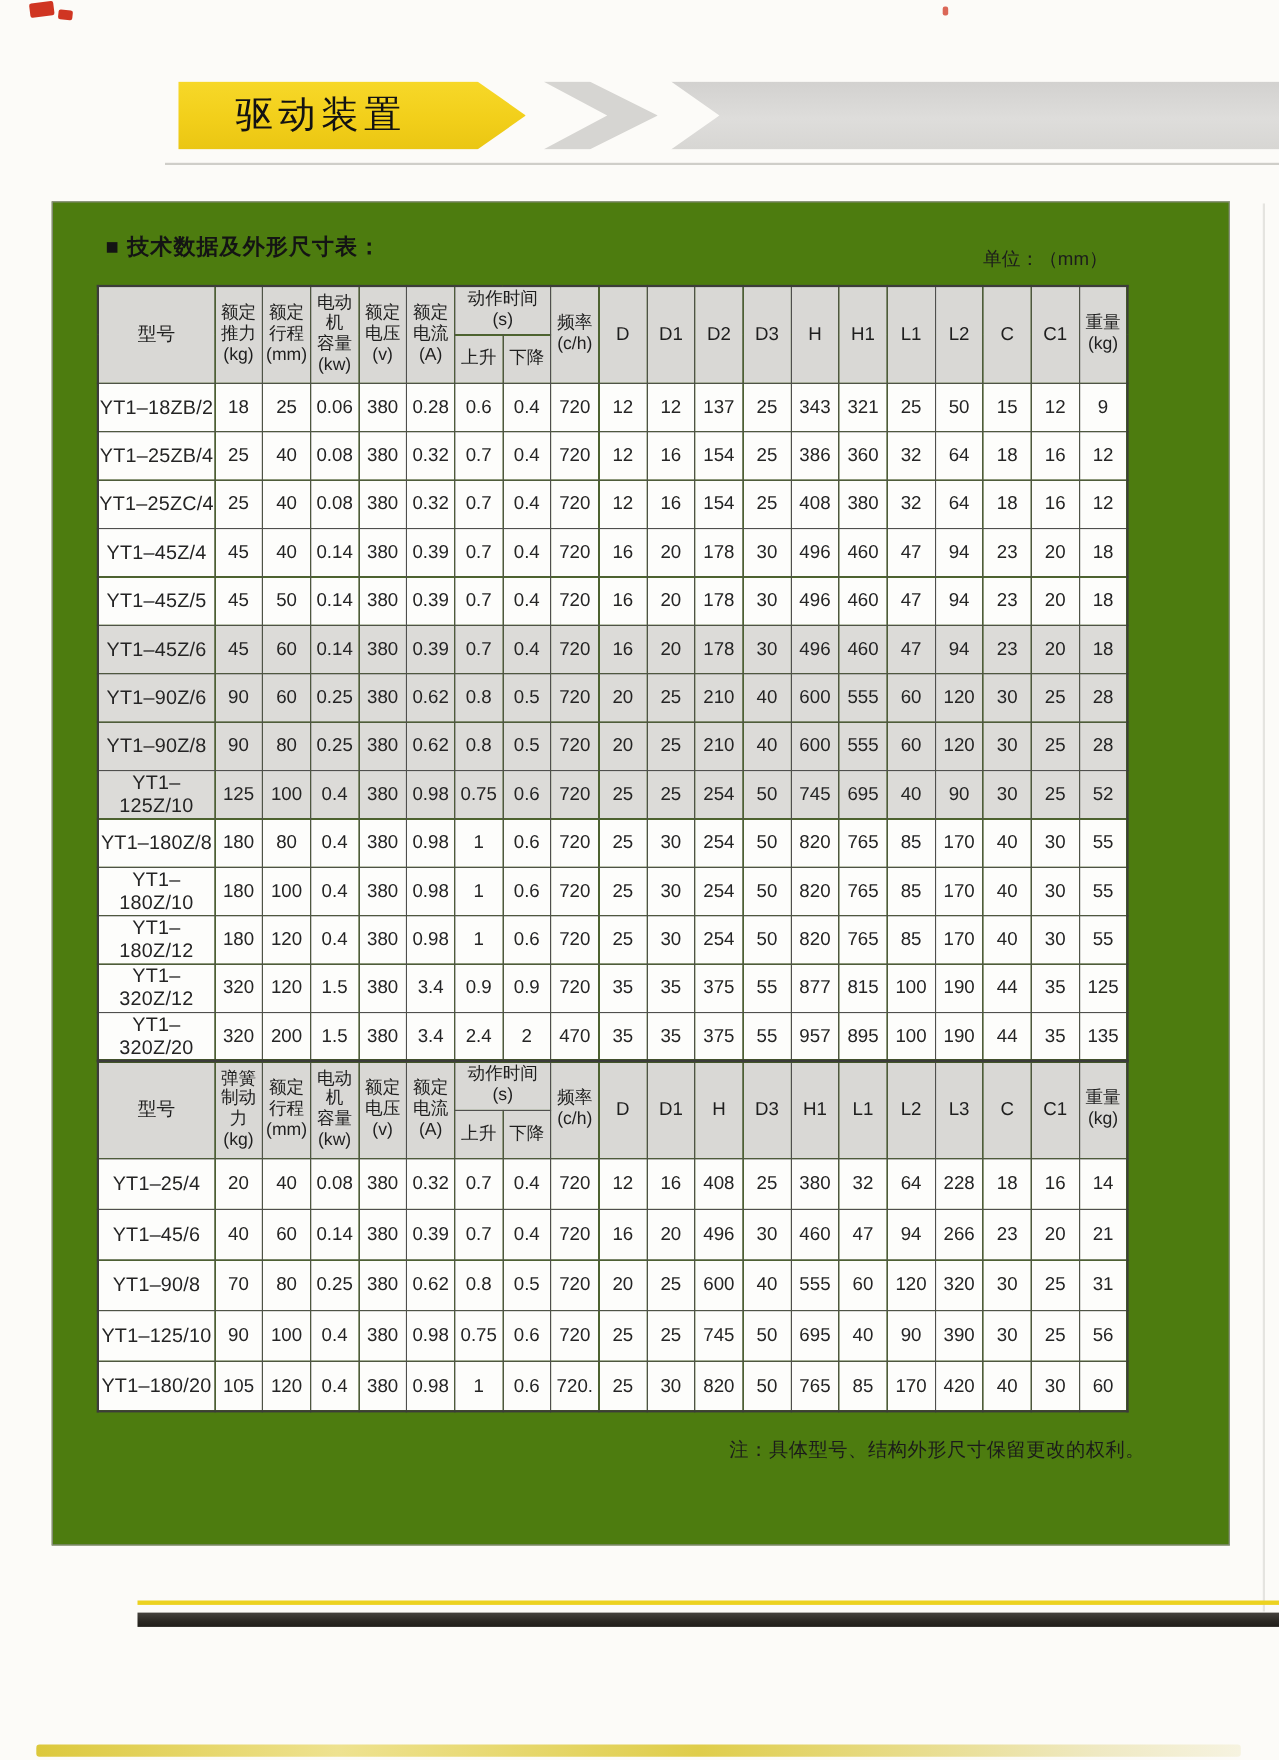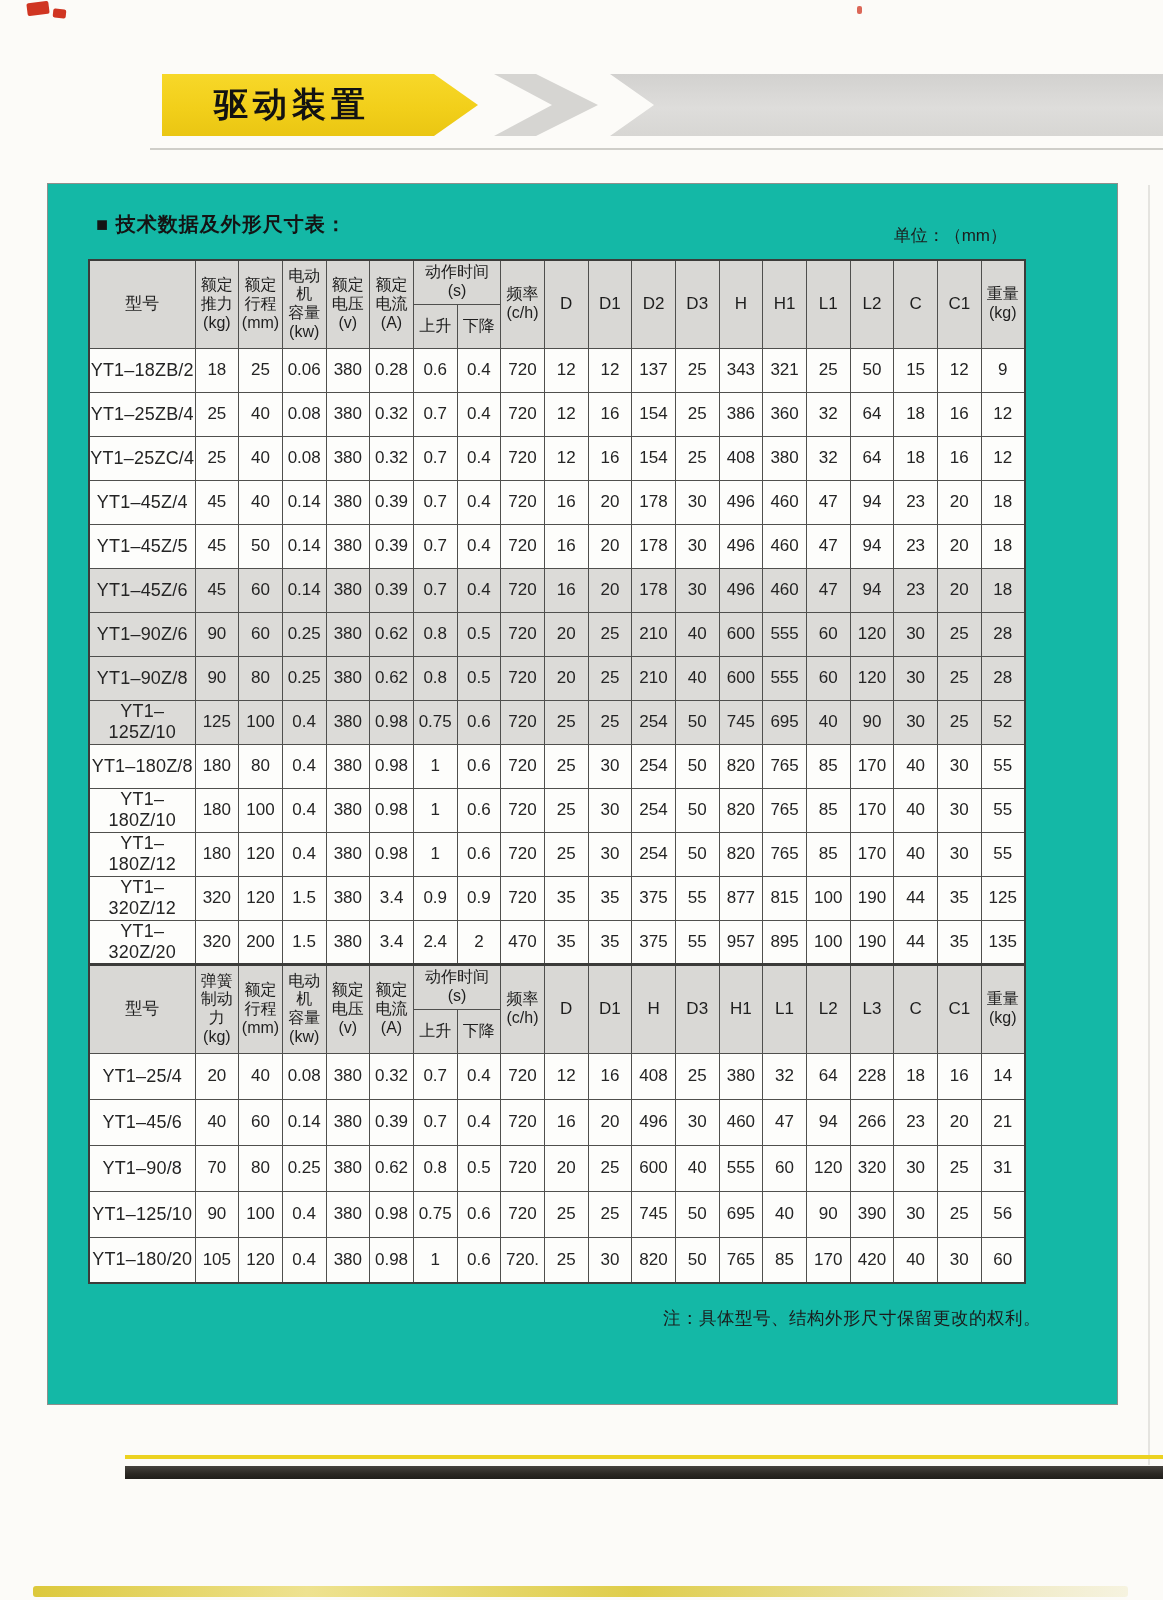--- a/index.html
+++ b/index.html
@@ -17,37 +17,37 @@
   #mark3{left:857px;top:6px;width:5px;height:8px;opacity:.75;}
 
   
   #banner-arrow{
     left:162px;top:74px;width:316px;height:62px;
     background:linear-gradient(180deg,#f7d829 0%,#f2cf1a 55%,#eac613 100%);
     clip-path:polygon(0 0,272px 0,100% 50%,272px 100%,0 100%);
   }
   #banner-title{
     position:absolute;left:52px;top:0;height:62px;line-height:60px;
-    font-size:34px;font-weight:bold;color:#121212;letter-spacing:5px;white-space:nowrap;
+    font-size:34px;font-weight:normal;color:#121212;letter-spacing:5px;white-space:nowrap;
   }
   #banner-chevron{
     left:494px;top:74px;width:104px;height:62px;background:#d6d5d2;
     clip-path:polygon(0 0,42px 0,100% 50%,42px 100%,0 100%,58px 50%);
   }
   #banner-bar{
     left:610px;top:74px;width:553px;height:62px;
     background:linear-gradient(180deg,#d2d1cf 0%,#dedddb 55%,#d7d6d3 100%);
     clip-path:polygon(0 0,100% 0,100% 100%,0 100%,44px 50%);
   }
   #banner-underline{left:150px;top:148px;width:1013px;height:2px;background:#cfcec9;}
 
   
   #content-box{
     left:47px;top:183px;width:1069px;height:1220px;
-    background:#14b8a6;border:1px solid #8f8f8c;
+    background:#4d7c0f;border:1px solid #8f8f8c;
   }
   #section-title{left:48px;top:27px;font-size:20px;font-weight:bold;color:#141414;letter-spacing:1px;}
   #unit-label{right:110px;top:40px;font-size:17px;color:#1c1c1c;}
 
   
   #tables-wrap{left:40px;top:75px;width:938px;}
   table.spec{
     border-collapse:collapse;table-layout:fixed;width:938px;
     border:2px solid #3c3c3a;
   }

